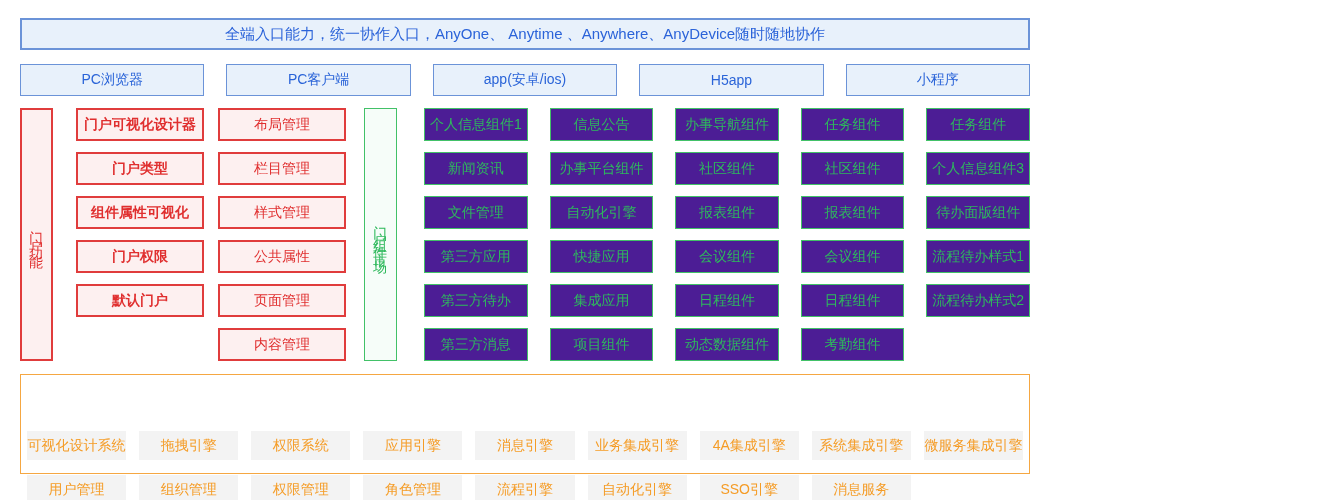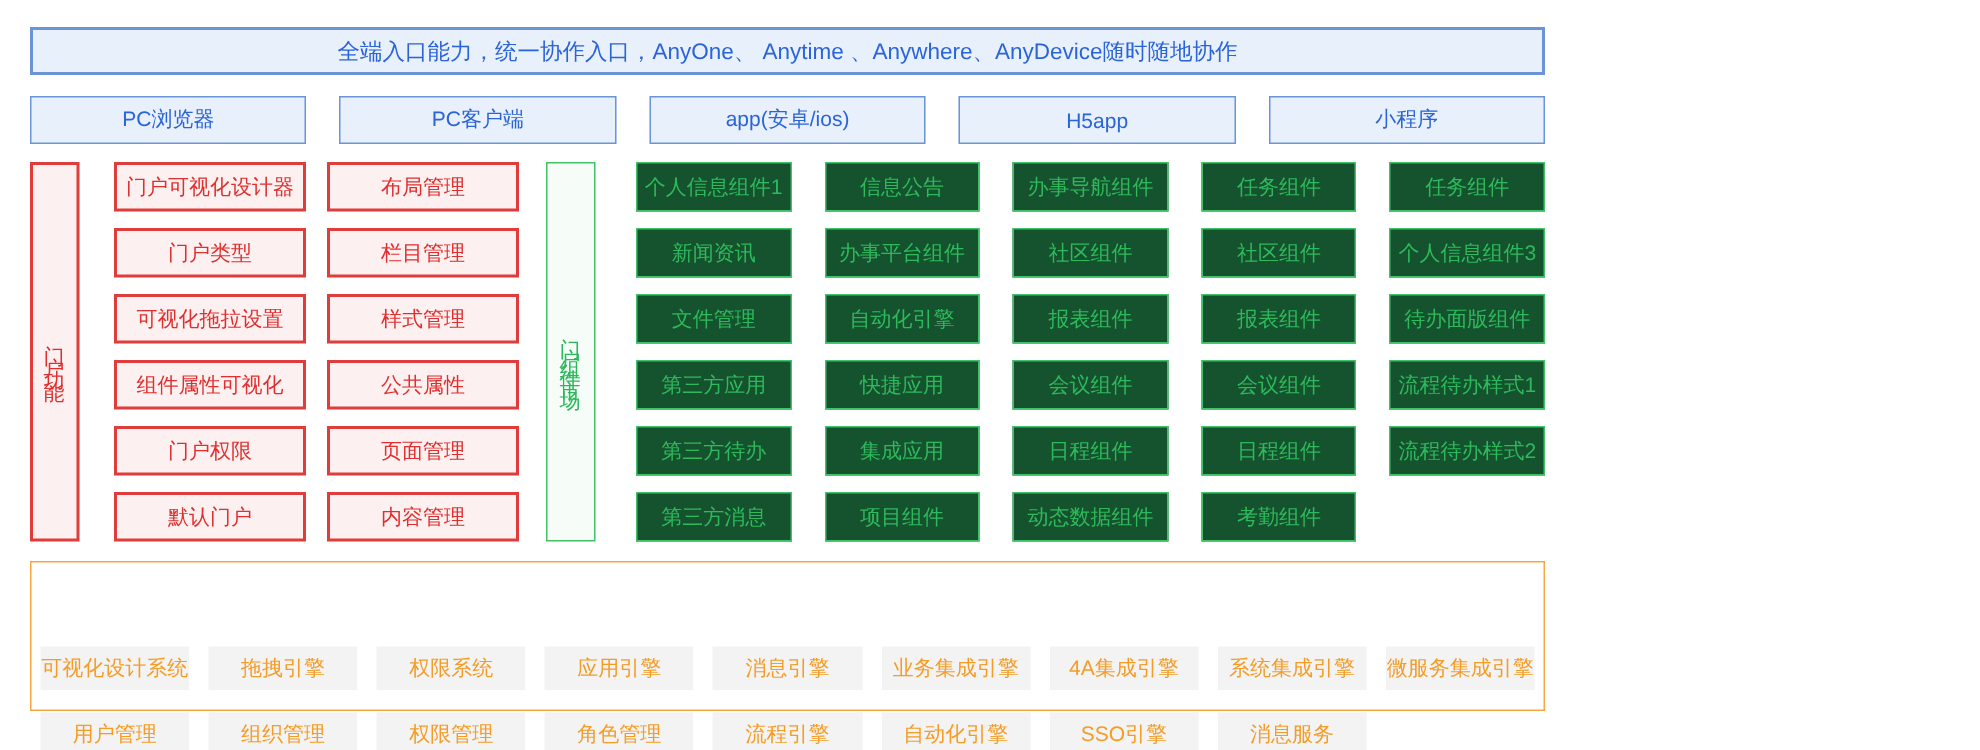--- a/index.html
+++ b/index.html
@@ -32,28 +32,28 @@
   .vstrip {
     width:33px; display:flex; align-items:center; justify-content:center;
     font-size:14px;
   }
   .vstrip span { writing-mode:vertical-rl; text-orientation:upright; letter-spacing:8px; }
   .vstrip.red  { border:2px solid #e03c3c; background:#fdf0f0; color:#e02f2f; margin-right:23px; }
   .vstrip.green{ border:1.5px solid #42c168; background:#f6fdf9; color:#2cb85a; margin-left:18px; margin-right:27px; }
   .vstrip.green span { letter-spacing:7px; }
 
   .feature-col { width:128px; display:flex; flex-direction:column; gap:11px; }
-  .feature-col.first { margin-right:14px; }
+  .feature-col.first { margin-right:14px;font-weight:bold; }
   .box {
     height:33px; font-size:14px;
     display:flex; align-items:center; justify-content:center;
     white-space:nowrap;
   }
   .box.red   { border:2px solid #e03c3c; background:#fdf0f0; color:#e02f2f; }
-  .box.green { border:1.5px solid #42c168; background:#14532d; color:#2eb95c; }
+  .box.green { border:1.5px solid #42c168; background:#4c1d95; color:#2eb95c; }
 
   .market-grid {
     flex:1; display:grid;
     grid-template-columns:repeat(5,1fr);
     column-gap:22px; row-gap:11px;
   }
 
   
   .engines {
     border:1.5px solid #f5a742; background:#ffffff;
@@ -88,21 +88,20 @@
 
   <div class="middle">
 
     <div class="vstrip red">
       <span>门户功能</span>
     </div>
 
     <div class="feature-col first">
       <div class="box red">门户可视化设计器</div>
       <div class="box red">门户类型</div>
-      <div class="box red">可视化拖拉设置</div>
       <div class="box red">组件属性可视化</div>
       <div class="box red">门户权限</div>
       <div class="box red">默认门户</div>
     </div>
 
     <div class="feature-col">
       <div class="box red">布局管理</div>
       <div class="box red">栏目管理</div>
       <div class="box red">样式管理</div>
       <div class="box red">公共属性</div>

